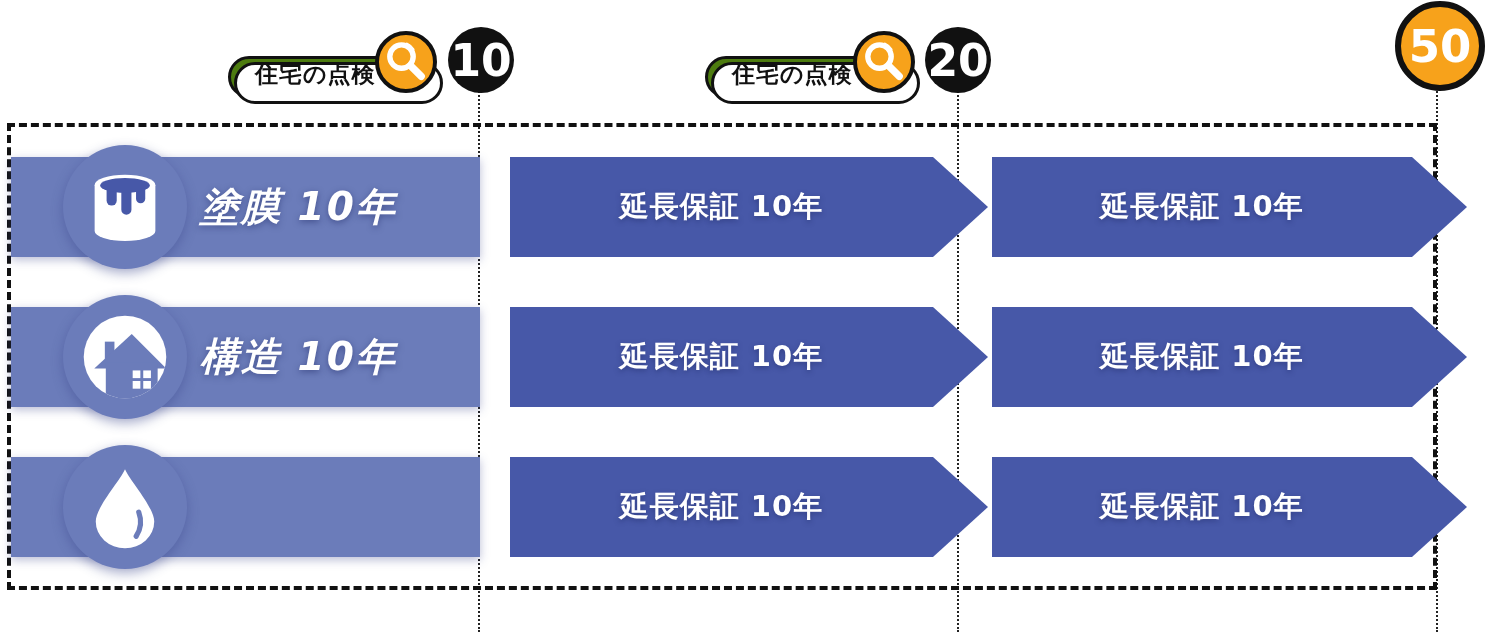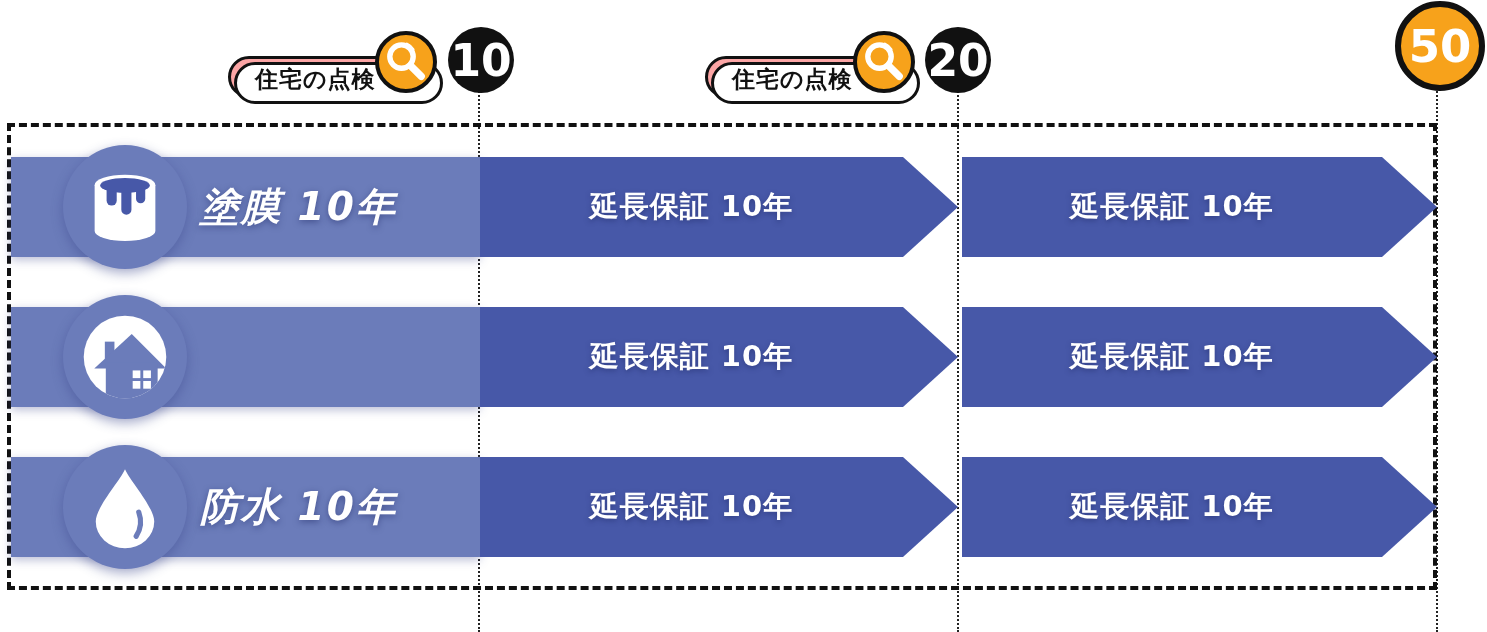--- a/index.html
+++ b/index.html
@@ -26,39 +26,39 @@
   .row{position:absolute;left:0;width:100%;height:100px;}
   .row.r1{top:157px;}
   .row.r2{top:307px;}
   .row.r3{top:457px;}
 
   .seg{position:absolute;top:0;height:100px;display:flex;align-items:center;}
   .seg-base{left:11px;width:469px;background:var(--light-blue);
     box-shadow:0 3px 9px rgba(60,70,140,.35);}
   .seg-arrow{background:var(--dark-blue);justify-content:center;
     clip-path:polygon(0 0,calc(100% - 55px) 0,100% 50%,calc(100% - 55px) 100%,0 100%);
-    padding-right:55px;}
+    padding-right:55px;margin-left:30px;}
   .seg-ext1{left:480px;width:478px;}
   .seg-ext2{left:962px;width:475px;}
 
   .seg-label{color:#fff;font-weight:bold;font-size:29px;letter-spacing:1px;
     text-shadow:0 2px 5px rgba(30,40,100,.5);}
   .row-label{position:absolute;left:200px;top:0;height:100px;display:flex;align-items:center;
     color:#fff;font-weight:bold;font-size:39px;letter-spacing:2px;
     text-shadow:0 2px 6px rgba(30,40,100,.5);font-style:italic;}
 
   .icon-circle{position:absolute;left:63px;top:-12px;width:124px;height:124px;
     border-radius:50%;background:var(--light-blue);
     box-shadow:0 4px 12px rgba(60,70,140,.45);
     display:flex;align-items:center;justify-content:center;}
   .icon-circle svg{display:block;}
 
   
-  .pill{position:absolute;top:56px;width:209px;height:42px;background:#fca5a5;
-    border:3px solid var(--ink);border-radius:24px;display:flex;align-items:flex-end;
+  .pill{position:absolute;top:56px;width:209px;height:42px;background:#4d7c0f;
+    border:3px solid var(--ink);border-radius:24px;display:flex;align-items:flex-start;
     padding-left:24px;z-index:6;}
   .pill::before{content:"";position:absolute;z-index:-1;left:3px;top:3px;
     width:100%;height:100%;background:#fff;border:3px solid var(--ink);border-radius:26px;}
   .pill.p1{left:228px;}
   .pill.p2{left:705px;}
   .pill-label{font-size:23px;font-weight:bold;color:var(--ink);letter-spacing:1px;}
 
   .mag{position:absolute;top:31px;width:62px;height:62px;border-radius:50%;
     background:var(--orange);border:4px solid var(--ink);z-index:7;
     display:flex;align-items:center;justify-content:center;}
@@ -127,37 +127,37 @@
           <rect x="30" y="56" width="54" height="38"></rect>
         </g>
         <g fill="#fff">
           <rect x="58" y="64" width="8" height="8"></rect>
           <rect x="69" y="64" width="8" height="8"></rect>
           <rect x="58" y="75" width="8" height="8"></rect>
           <rect x="69" y="75" width="8" height="8"></rect>
         </g>
       </svg>
     </div>
+    <div class="row-label">構造 10年</div>
   </div>
 
   <div class="row r3">
     <div class="seg seg-base"></div>
     <div class="seg seg-arrow seg-ext1">
       <span class="seg-label">延長保証 10年</span>
     </div>
     <div class="seg seg-arrow seg-ext2">
       <span class="seg-label">延長保証 10年</span>
     </div>
     <div class="icon-circle">
       <svg width="86" height="86" viewBox="0 0 100 100">
         <path d="M50,6 C44,20 16,50 16,67 a34,31 0 0 0 68,0 C84,50 56,20 50,6 Z" fill="#fff"></path>
         <path d="M66,56 a24,28 0 0 1 -3,28" stroke="#6B7CBA" stroke-width="6" fill="none" stroke-linecap="round"></path>
       </svg>
     </div>
-    <div class="row-label">防水 10年</div>
   </div>
 
   <div class="pill p1">
     <span class="pill-label">住宅の点検</span>
   </div>
   <div class="mag m1">
     <svg width="54" height="54" viewBox="0 0 60 60">
       <circle cx="25" cy="24" r="13" stroke="#fff" stroke-width="6" fill="none"></circle>
       <line x1="35" y1="34" x2="47" y2="46" stroke="#fff" stroke-width="8" stroke-linecap="round"></line>
       <path d="M31,10 a16,16 0 0 1 7,6" stroke="#fff" stroke-width="3" fill="none" stroke-linecap="round"></path>

